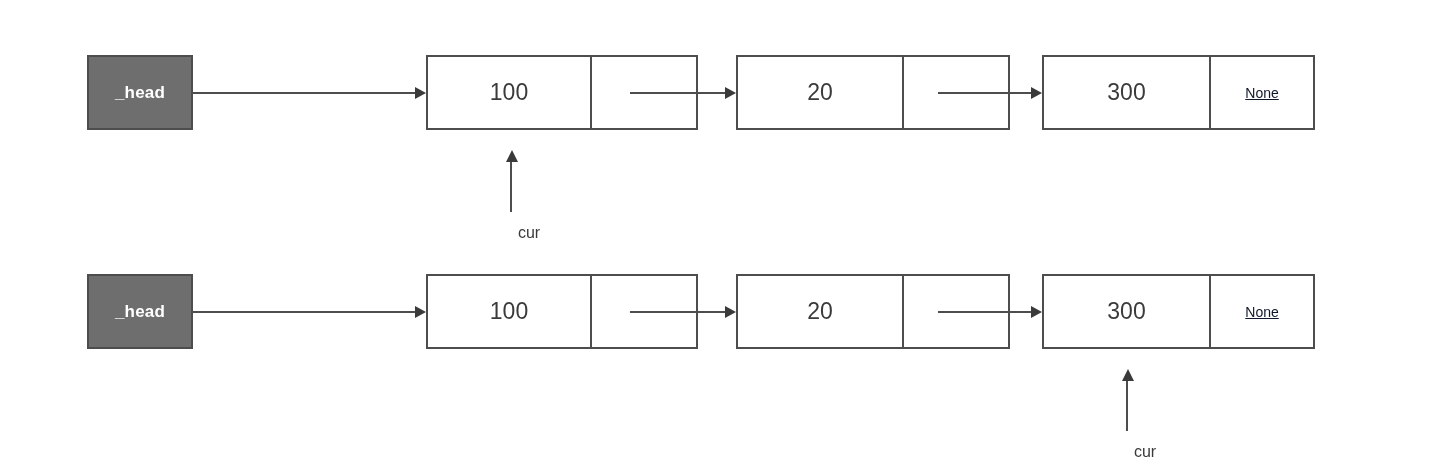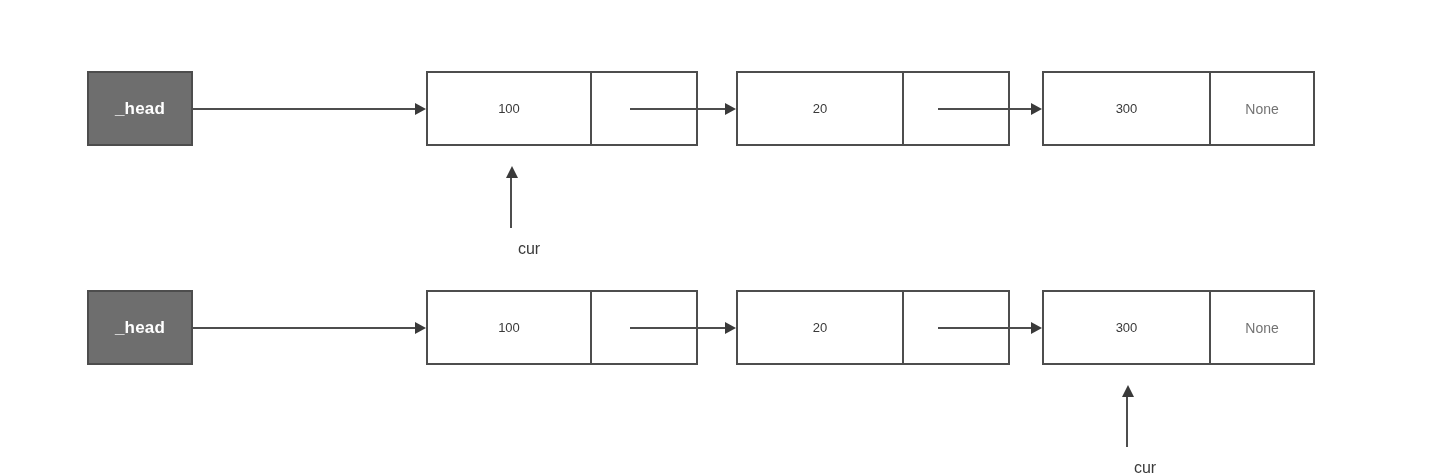--- a/index.html
+++ b/index.html
@@ -12,21 +12,21 @@
     height: 473px;
     position: relative;
     overflow: hidden;
     font-family: "Liberation Sans", sans-serif;
     color: #3a3a3a;
   }
 
   #canvas {
     position: absolute;
     left: 0;
-    top: 16px;
+    top: 0;
     width: 1446px;
     height: 372px;
   }
 
   
   .head-box {
     position: absolute;
     box-sizing: border-box;
     background: #6e6e6e;
     border: 2px solid #4d4d4d;
@@ -52,27 +52,28 @@
     align-items: stretch;
   }
   .cell {
     box-sizing: border-box;
     display: flex;
     align-items: center;
     justify-content: center;
     position: relative;
   }
   .cell-data {
-    font-size: 13px;
+    font-size: 23px;
     color: #3a3a3a;
   }
   .cell-next {
     border-left: 2px solid #4d4d4d;
     font-size: 14px;
-    color: #737373;
+    color: #0f172a;
+    text-decoration: underline;
   }
 
   
   .hline {
     position: absolute;
     height: 2px;
     background: #4d4d4d;
   }
   .arrow-right {
     position: absolute;

